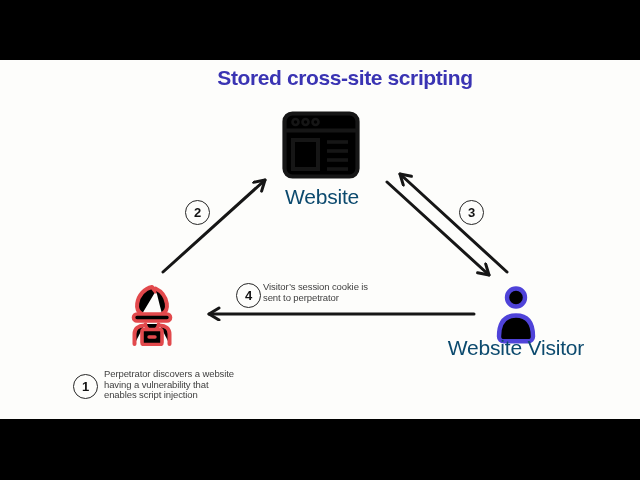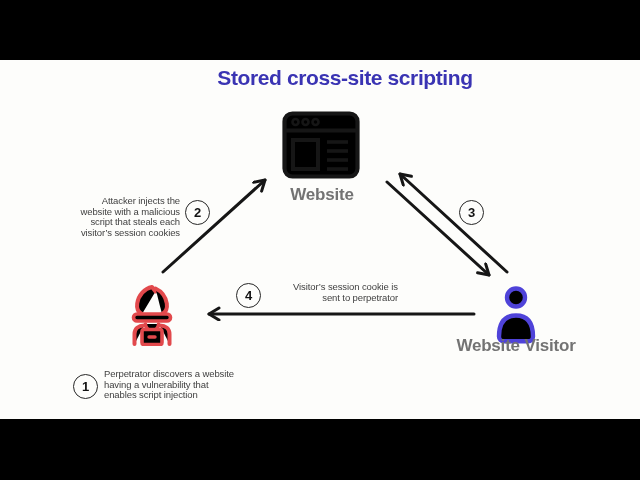--- a/index.html
+++ b/index.html
@@ -14,22 +14,22 @@
     position:absolute;left:0;top:60px;width:640px;height:359px;
     background:#fdfdfb;
   }
   .title{
     position:absolute;left:0;top:6px;width:640px;text-align:center;
     font-size:21px;font-weight:bold;letter-spacing:-0.4px;
     color:var(--title-accent,#3a34b3);
     margin-left:25px;
   }
   .node-label{
-    position:absolute;text-align:center;font-weight:bold;color:#737373;
-    font-size:17px;letter-spacing:-0.2px;
+    position:absolute;text-align:center;font-weight:normal;color:#0c4a6e;
+    font-size:21px;letter-spacing:-0.2px;
   }
   .label-website{left:262px;top:125px;width:120px;}
   .label-attacker{left:92px;top:288px;width:120px;}
   .label-visitor{left:436px;top:276px;width:160px;}
   .icon-box{position:absolute;}
   .icon-website{left:282px;top:51px;width:78px;height:68px;color:#161616;}
   .icon-attacker{left:121px;top:224px;width:62px;height:62px;color:var(--attacker-red,#e2494c);}
   .icon-visitor{left:492px;top:226px;width:48px;height:58px;color:var(--visitor-indigo,#4f43d9);}
   .icon-box svg{width:100%;height:100%;display:block;}
   .arrows{position:absolute;left:0;top:0;width:640px;height:359px;color:#161616;}
@@ -42,21 +42,21 @@
   .circle-2{left:185px;top:140px;}
   .circle-3{left:459px;top:140px;}
   .circle-4{left:236px;top:223px;}
   .step-text{
     position:absolute;font-size:9.5px;line-height:1.13;color:#3f3f3f;
     white-space:pre-line;letter-spacing:-0.1px;
   }
   .text-1{left:104px;top:309px;width:180px;text-align:left;}
   .text-2{left:50px;top:136px;width:130px;text-align:right;}
   .text-3{left:491px;top:137px;width:118px;text-align:left;}
-  .text-4{left:263px;top:222px;width:135px;text-align:right;}
+  .text-4{left:263px;top:222px;width:135px;text-align:left;}
 </style>
 </head>
 <body>
 
 <div class="letterbox top"></div>
 <div class="letterbox bottom"></div>
 
 <div class="stage">
 
   <div class="title">Stored cross-site scripting</div>
@@ -113,24 +113,20 @@
     </svg>
   </div>
   <div class="node-label label-visitor">Website Visitor</div>
 
   <div class="step-circle circle-1">1</div>
   <div class="step-text text-1">Perpetrator discovers a website
 having a vulnerability that
 enables script injection</div>
 
   <div class="step-circle circle-2">2</div>
-  <div class="step-text text-2">Attacker injects the
-website with a malicious
-script that steals each
-visitor’s session cookies</div>
 
   <div class="step-circle circle-3">3</div>
 
   <div class="step-circle circle-4">4</div>
   <div class="step-text text-4">Visitor’s session cookie is
 sent to perpetrator</div>
 
 </div>
 
 </body></html>

